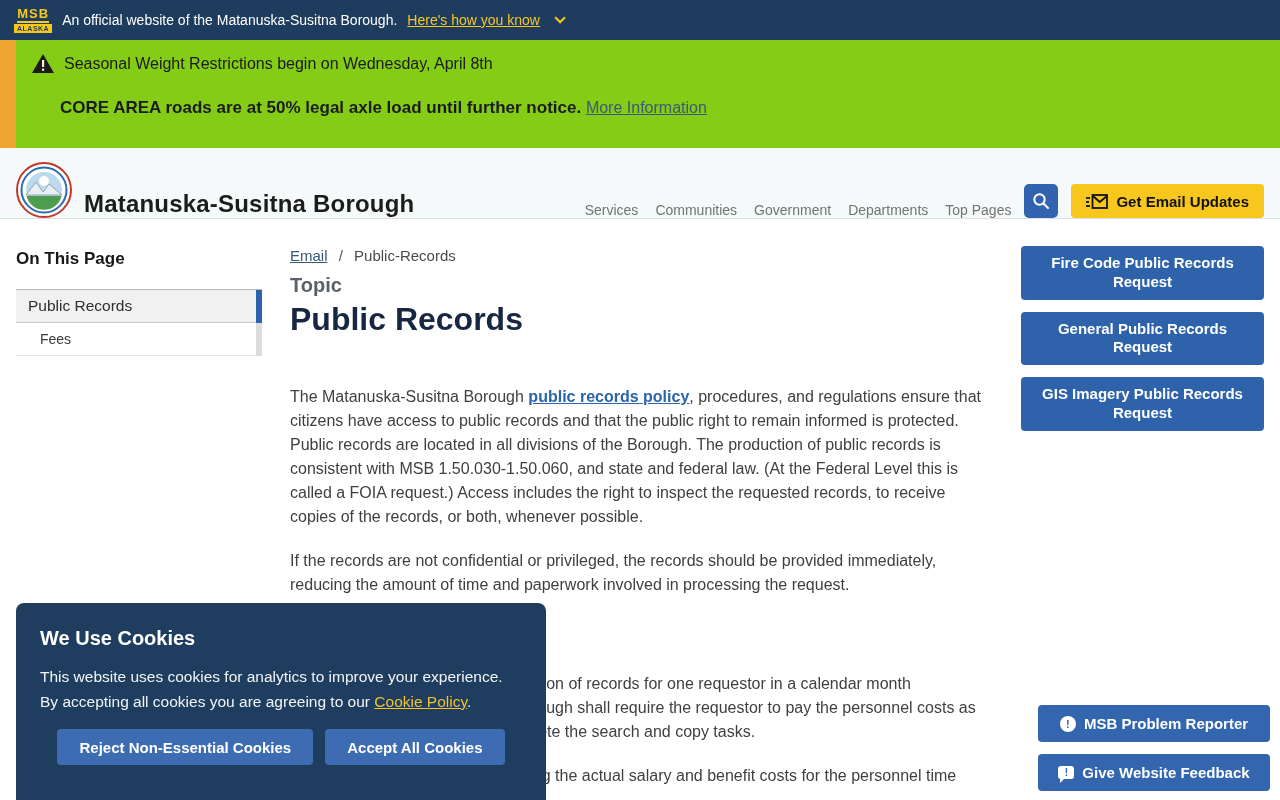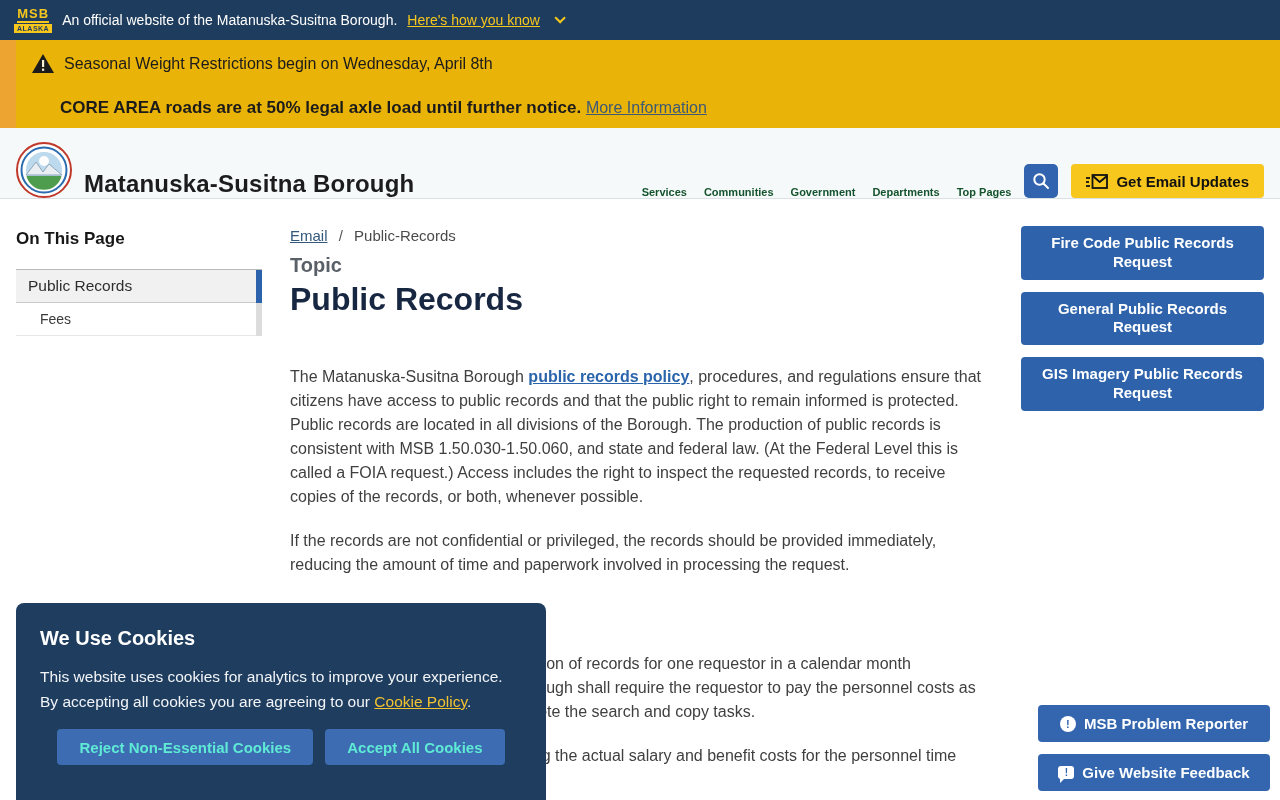--- a/index.html
+++ b/index.html
@@ -12,34 +12,34 @@
   .msb-logo { display:flex; flex-direction:column; align-items:center; line-height:1; }
   .msb-logo .msb-top { color:#f7c71e; font-weight:bold; font-size:13px; letter-spacing:1px;
     border-bottom:2px solid #f7c71e; padding-bottom:1px; }
   .msb-logo .msb-bottom { background:#f7c71e; color:#1e3c5d; font-weight:bold; font-size:7px;
     padding:1px 3px; margin-top:1px; letter-spacing:.5px; }
   .topbar a.how-know { color:#f7c71e; text-decoration:underline; cursor:pointer;text-align:center; }
   .chev { display:inline-block; width:8px; height:8px; border-right:2px solid #f7c71e;
     border-bottom:2px solid #f7c71e; transform:rotate(45deg) translateY(-3px); margin-left:4px; }
 
   
-  .alert { position:relative; height:88px; background:#eab308; border-left:16px solid #eea431; }
+  .alert { position:relative; height:108px; background:#84cc16; border-left:16px solid #eea431; }
   .alert .row1 { position:absolute; left:16px; top:14px; display:flex; align-items:center; gap:10px;
     font-size:16px; color:#1b1b1b; }
   .alert .row2 { position:absolute; left:44px; top:58px; font-size:17px; font-weight:bold; color:#1b1b1b; }
   .alert .row2 a { font-size:16px; font-weight:normal; color:#3d5975; text-decoration:underline; cursor:pointer; }
   .warn-tri { width:22px; height:19px; flex:0 0 auto; }
 
   
   .siteheader { height:71px; background:#f6f9fa; border-bottom:1px solid #dce1e5;
     display:flex; align-items:flex-end; padding:0 16px; }
   .seal { width:56px; height:56px; flex:0 0 auto; }
   .sitetitle { margin-left:12px; font-size:24px; font-weight:bold; color:#1c1c1c; letter-spacing:.2px; }
   .mainnav { margin-left:auto; display:flex; align-items:center; gap:17px; }
-  .mainnav a { font-size:11px; font-weight:bold; color:#14532d; text-decoration:none; cursor:pointer; }
+  .mainnav a { font-size:14px; font-weight:normal; color:#737373; text-decoration:none; cursor:pointer; }
   .search-btn { width:34px; height:34px; background:#3263ae; border:none; border-radius:5px;
     margin-left:13px; display:flex; align-items:center; justify-content:center; cursor:pointer; }
   .email-btn { height:34px; background:#f7c71e; border:none; border-radius:4px; margin-left:13px;
     padding:0 15px; display:flex; align-items:center; gap:8px; font-family:inherit;
     font-size:15px; font-weight:bold; color:#111; cursor:pointer; }
 
   
   .content { position:relative; width:1280px; height:601px; background:#fff; }
 
   
@@ -84,21 +84,21 @@
   .bubble-i::after { content:""; position:absolute; left:2px; bottom:-4px; border:3px solid transparent;
     border-top-color:#fff; border-left-color:#fff; }
 
   
   .cookie { position:absolute; left:16px; top:603px; width:530px; height:197px;
     background:#1e3d5f; border-radius:8px 8px 0 0; color:#fff; padding:24px 24px 0 24px; z-index:10; }
   .cookie h2 { font-size:20px; font-weight:bold; margin-bottom:14px; }
   .cookie .ctext { font-size:15.5px; line-height:25px; color:#f2f4f7; }
   .cookie a.cpolicy { color:#f2c230; text-decoration:underline; cursor:pointer; }
   .cookie-btns { display:flex; justify-content:center; gap:12px; margin-top:15px; }
-  .cookie-btn { height:36px; background:#3e6cb3; border:none; border-radius:4px; color:#5eead4;
+  .cookie-btn { height:36px; background:#3e6cb3; border:none; border-radius:4px; color:#ffffff;
     font-family:inherit; font-size:15px; font-weight:bold; padding:0 22px; cursor:pointer; }
 </style>
 </head>
 <body>
 
 <div class="topbar">
   <div class="msb-logo">
     <span class="msb-top">MSB</span>
     <span class="msb-bottom">ALASKA</span>
   </div>

